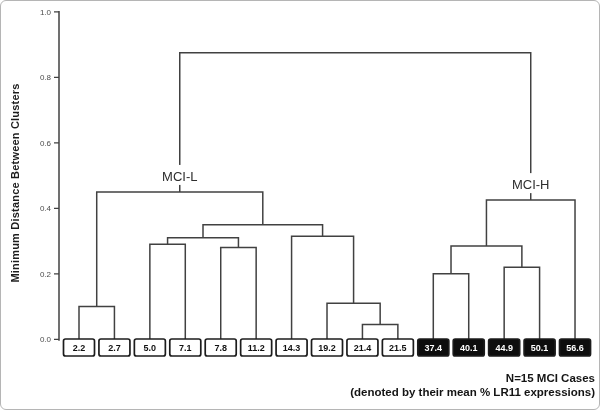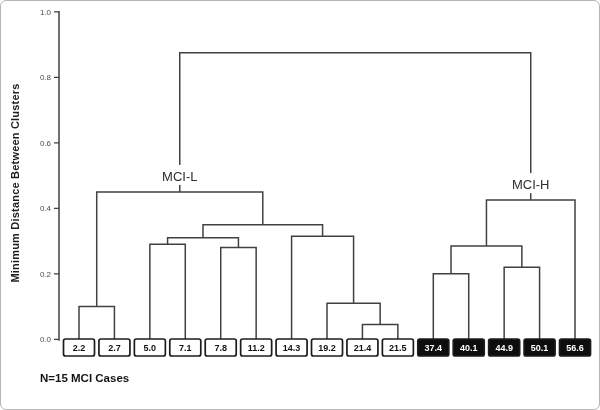--- a/index.html
+++ b/index.html
@@ -4,21 +4,21 @@
 <style>
   html,body{margin:0;padding:0;background:#fff;}
   body{width:600px;height:410px;overflow:hidden;font-family:"Liberation Sans",sans-serif;}
   .figure{position:relative;width:600px;height:410px;box-sizing:border-box;
           border:1px solid #b5b5b5;border-radius:6px;background:#fff;overflow:hidden;}
   #chart{position:absolute;left:0;top:0;}
   #chart text{font-family:"Liberation Sans",sans-serif;}
   .ylabel{position:absolute;left:-104px;top:176px;width:236px;text-align:center;
           transform:rotate(-90deg);font-size:11px;font-weight:bold;color:#1d1d1d;
           letter-spacing:.2px;white-space:nowrap;}
-  .xtitle{position:absolute;left:39px;right:4px;top:370px;text-align:left;
+  .xtitle{position:absolute;left:52px;right:4px;top:370px;text-align:right;
           font-size:11.5px;font-weight:bold;color:#141414;line-height:14px;}
 </style>
 </head>
 <body>
 
 <div class="figure">
   <div class="ylabel">Minimum Distance Between Clusters</div>
   <svg id="chart" width="598" height="408" viewBox="0 0 598 408">
       <polyline points="361.44,338.3 361.44,323.5625 396.87,323.5625 396.87,338.3" fill="none" stroke="#414141" stroke-width="1.5"></polyline>
       <polyline points="326.01,338.3 326.01,302.27500000000003 379.155,302.27500000000003 379.155,323.5625" fill="none" stroke="#414141" stroke-width="1.5"></polyline>
@@ -77,14 +77,15 @@
       <text x="538.5899999999999" y="350.3" text-anchor="middle" font-size="9" font-weight="bold" fill="#ffffff">50.1</text>
       <rect x="558.52" y="338" width="31" height="17" rx="2" fill="#0d0d0d" stroke="#1c1c1c" stroke-width="1.7"></rect>
       <text x="574.02" y="350.3" text-anchor="middle" font-size="9" font-weight="bold" fill="#ffffff">56.6</text>
       <rect x="154.75406249999997" y="163.925" width="48" height="20" fill="#ffffff" stroke="none"></rect>
       <text x="178.75406249999997" y="179.925" text-anchor="middle" font-size="13" fill="#2e2e2e">MCI-L</text>
       <rect x="505.73249999999996" y="172.1125" width="48" height="20" fill="#ffffff" stroke="none"></rect>
       <text x="529.7325" y="188.1125" text-anchor="middle" font-size="13" fill="#2e2e2e">MCI-H</text>
     </svg>
   <div class="xtitle">
     <div>N=15 MCI Cases</div>
+    <div>(denoted by their mean % LR11 expressions)</div>
   </div>
 </div>
 
 </body></html>

